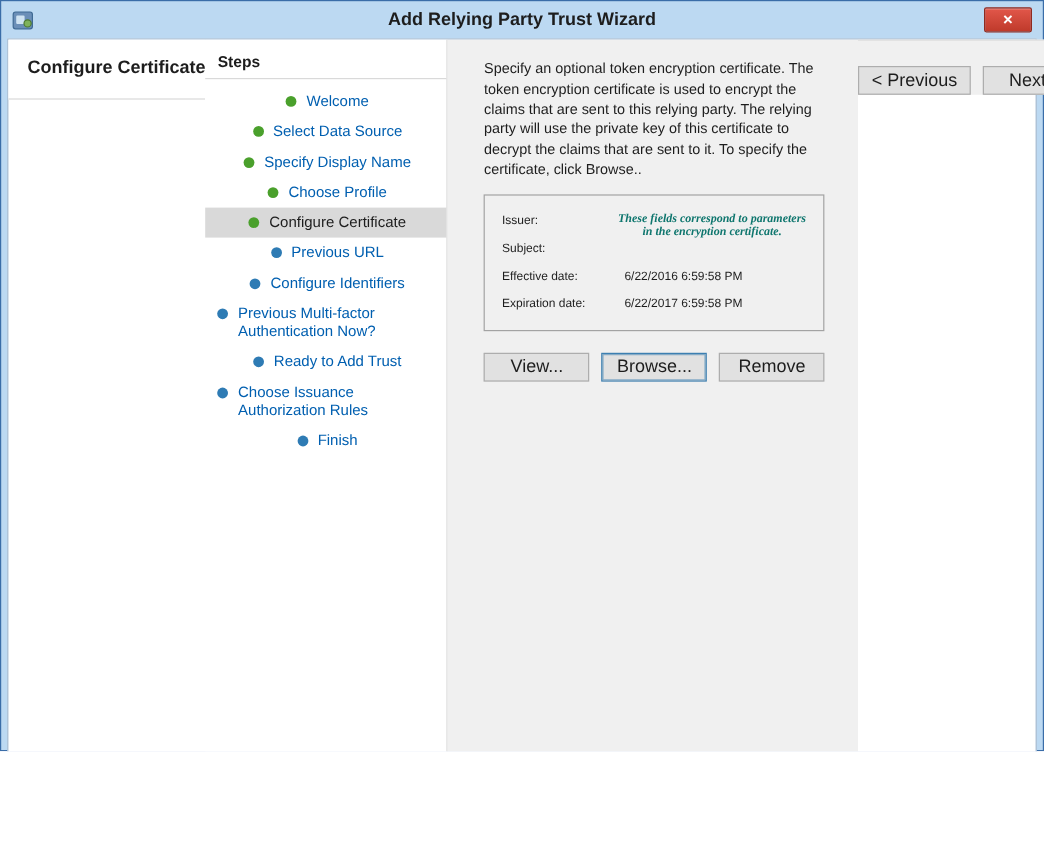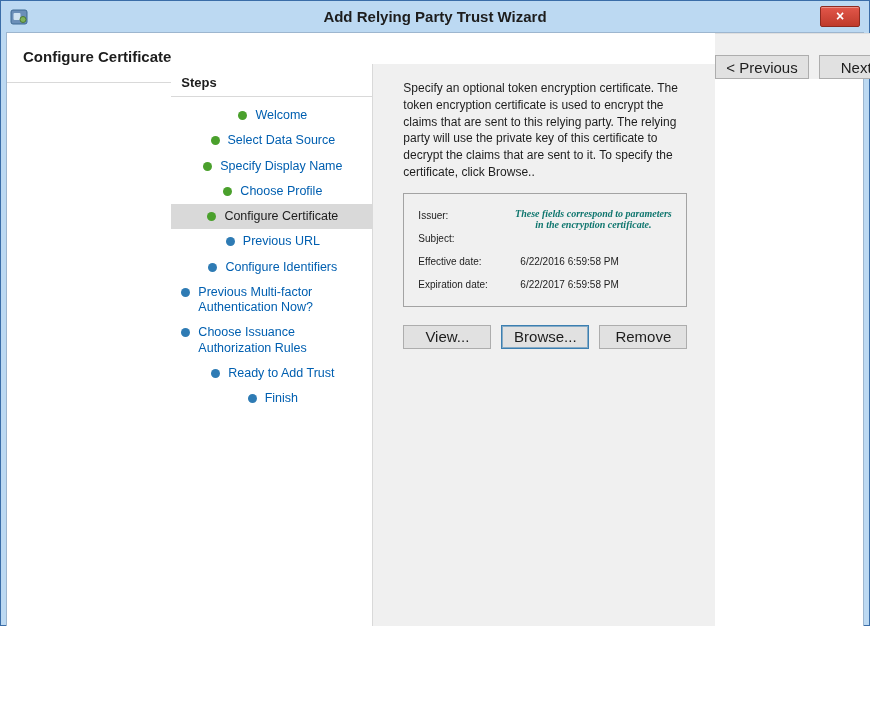--- a/index.html
+++ b/index.html
@@ -43,21 +43,21 @@
     border: 1px solid #9db6cf;
   }
   .header {
     height: 50px;
     background: #ffffff;
     padding: 15px 0 0 16px;
     border-bottom: 1px solid #d9d9d9;
     flex: none;
   }
   .header h1 { font-size: 15px; font-weight: bold; color: #1d1d1d; }
-  .content { flex: 1; display: flex; min-height: 0; margin-top: 31px; }
+  .content { flex: 1; display: flex; min-height: 0; }
   .sidebar {
     width: 202px; flex: none;
     background: #ffffff;
     border-right: 1px solid #d9d9d9;
     padding-top: 6px;
     font-size: 12.5px;
   }
   .steps-heading {
     font-size: 13px; font-weight: bold; color: #1d1d1d;
     padding: 5px 0 6px 10px;
@@ -188,26 +188,26 @@
               <span class="step-label">Configure Identifiers</span>
             </div>
 
             <div class="step-item todo">
               <span class="bullet"></span>
               <span class="step-label">Previous Multi-factor Authentication Now?</span>
             </div>
 
             <div class="step-item todo">
               <span class="bullet"></span>
+              <span class="step-label">Ready to Add Trust</span>
+            </div>
+
+            <div class="step-item todo">
+              <span class="bullet"></span>
               <span class="step-label">Choose Issuance Authorization Rules</span>
-            </div>
-
-            <div class="step-item todo">
-              <span class="bullet"></span>
-              <span class="step-label">Ready to Add Trust</span>
             </div>
 
             <div class="step-item todo">
               <span class="bullet"></span>
               <span class="step-label">Finish</span>
             </div>
           </div>
       </div>
 
       <div class="main">

